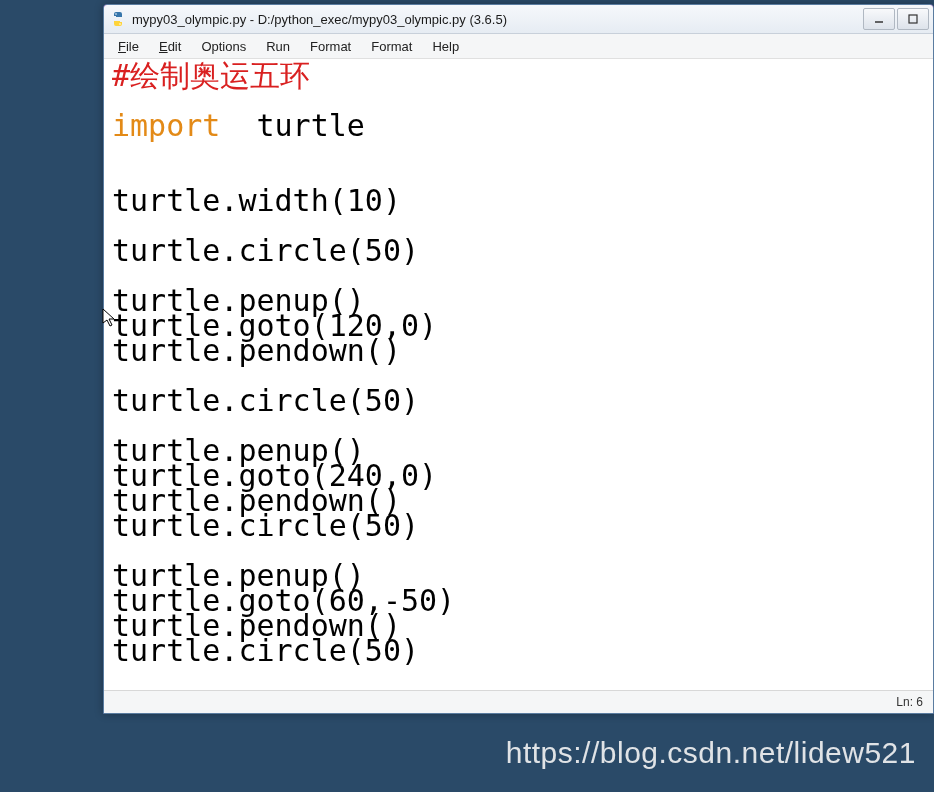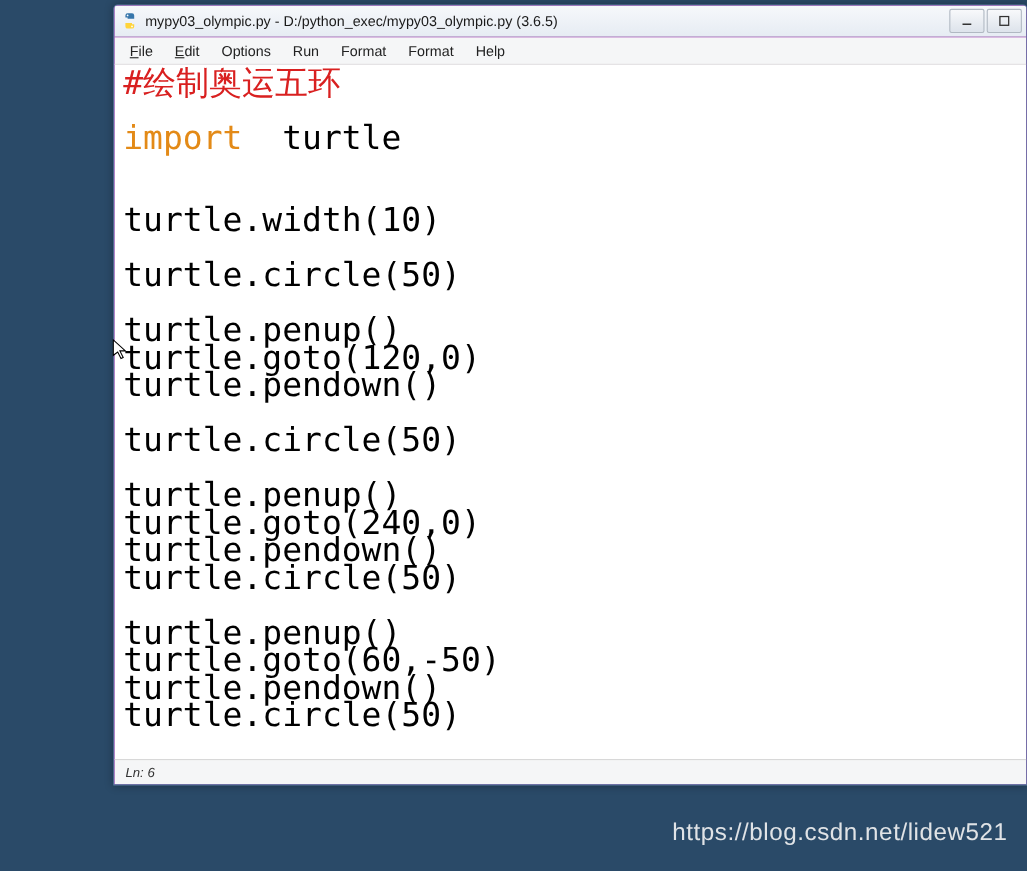--- a/index.html
+++ b/index.html
@@ -97,31 +97,30 @@
     overflow: hidden;
   }
   .comment-red { color: #d92020; }
   .kw-orange { color: #e38a17; }
   .statusbar {
     height: 22px;
     background: #f5f6f7;
     border-top: 1px solid #d8d8d8;
     display: flex;
     align-items: center;
-    justify-content: flex-start;
+    justify-content: flex-end;
     padding: 0 10px;
     font-size: 12px;
     color: #333;
-    font-style: italic;
   }
   .watermark {
     position: absolute;
     right: 18px;
     bottom: 22px;
-    font-size: 22px;
+    font-size: 30px;
     color: #e0e3e6;
     font-family: Arial, sans-serif;
     letter-spacing: 0.5px;
   }
   .cursor-arrow {
     position: absolute;
     left: 102px;
     top: 308px;
     font-size: 18px;
     color: #000;

